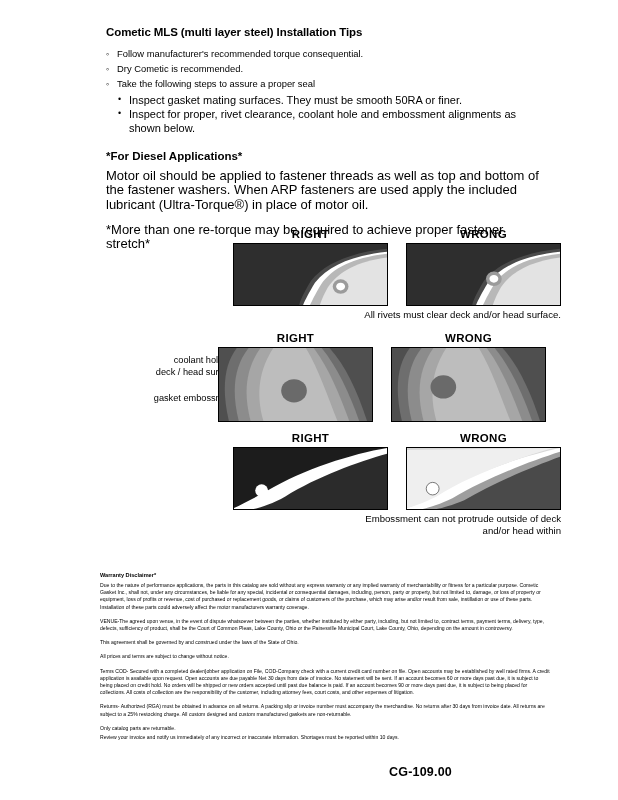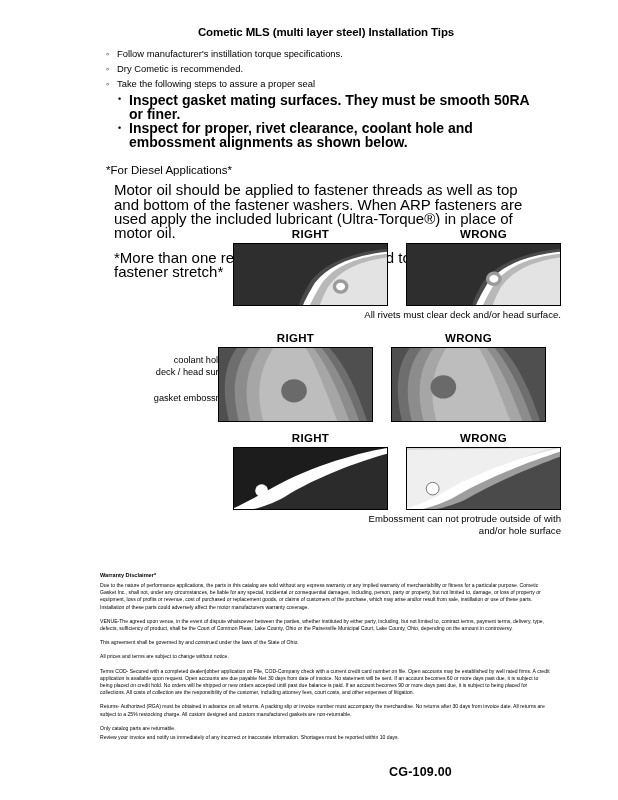--- a/index.html
+++ b/index.html
@@ -26,21 +26,20 @@
     position: absolute;
     left: 106px;
     top: 26px;
     width: 440px;
   }
   h1.title {
     font-size: 11.5px;
     font-weight: bold;
     margin: 0 0 9px 0;
     letter-spacing: -0.1px;
-    text-align: center;
   }
   ul.bullets {
     list-style: none;
     margin: 0;
     padding: 0;
   }
   ul.bullets > li {
     position: relative;
     padding-left: 11px;
     font-size: 9.4px;
@@ -55,40 +54,39 @@
     font-size: 9px;
   }
   ul.subbullets {
     list-style: none;
     margin: 1px 0 0 0;
     padding: 0;
   }
   ul.subbullets > li {
     position: relative;
     padding-left: 12px;
-    font-size: 14px;
+    font-size: 11px;
     line-height: 14.2px;
-    font-weight: bold;
   }
   ul.subbullets > li::before {
     content: "\2022";
     position: absolute;
     left: 1px;
     top: -0.5px;
     font-size: 9px;
   }
   h2.section {
     font-size: 11.5px;
-    font-weight: normal;
+    font-weight: bold;
     margin: 15px 0 7px 0;
   }
   p.body {
-    font-size: 15px;
+    font-size: 13px;
     line-height: 14.2px;
-    margin: 0 0 11px 8px;
+    margin: 0 0 11px 0;
   }
   p.body:last-child { margin-bottom: 0; }
 
   
   .figures {
     position: absolute;
     left: 106px;
     top: 228px;
     width: 440px;
   }
@@ -174,21 +172,21 @@
 </style>
 </head>
 <body>
 
 <div class="page">
 
   <div class="content">
     <h1 class="title">Cometic MLS (multi layer steel) Installation Tips</h1>
 
     <ul class="bullets">
-      <li>Follow manufacturer's instillation torque specifications.</li>
+      <li>Follow manufacturer's recommended torque consequential.</li>
       <li>Dry Cometic is recommended.</li>
       <li>
         <span>Take the following steps to assure a proper seal</span>
         <ul class="subbullets">
           <li>Inspect gasket mating surfaces.  They must be smooth 50RA or finer.</li>
           <li>Inspect for proper, rivet clearance, coolant hole and embossment alignments as shown below.</li>
         </ul>
       </li>
     </ul>
 
@@ -300,22 +298,22 @@
               <path d="M0,0 L155,0 C118,8 66,26 30,48 C18,55 8,59 0,62 Z" fill="#d8d8d8"></path>
               <path d="M0,2 L148,0 C114,10 64,28 30,50 C18,56 8,60 0,62 Z" fill="#efefef"></path>
               <path d="M155,4 C124,14 78,32 46,52 C34,58 24,61 16,63 L155,63 Z" fill="#9e9e9e"></path>
               <path d="M155,9 C128,19 88,36 58,54 C46,59 36,62 30,63 L155,63 Z" fill="#4a4a4a"></path>
               <circle cx="26" cy="42" r="6.5" fill="#ffffff" stroke="#555" stroke-width="0.8"></circle>
             </svg>
           </div>
         </div>
       </div>
       <div class="fig-caption" style="margin-left:6px;">
-        <span>Embossment can not protrude outside of with</span><br>
-        <span>and/or hole surface</span>
+        <span>Embossment can not protrude outside of deck</span><br>
+        <span>and/or head within</span>
       </div>
     </div>
 
   </div>
 
   <div class="warranty">
     <h3>Warranty Disclaimer*</h3>
     <p>Due to the nature of performance applications, the parts in this catalog are sold without any express warranty or any implied warranty of merchantability or fitness for a particular purpose.  Cometic Gasket Inc., shall not, under any circumstances, be liable for any special, incidental or consequential damages, including, person, party or property, but not limited to, damage, or loss of property or equipment, loss of profits or revenue, cost of purchased or replacement goods, or claims of customers of the purchase, which may arise and/or result from sale, instillation or use of these parts.  Installation of these parts could adversely affect the motor manufacturers warranty coverage.</p>
     <p>VENUE-The agreed upon venue, in the event of dispute whatsoever between the parties, whether instituted by either party, including, but not limited to, contract terms, payment terms, delivery, type, defects, sufficiency of product, shall be the Court of Common Pleas, Lake County, Ohio or the Painesville Municipal Court, Lake County, Ohio, depending on the amount in controversy.</p>
     <p>This agreement shall be governed by and construed under the laws of the State of Ohio.</p>

